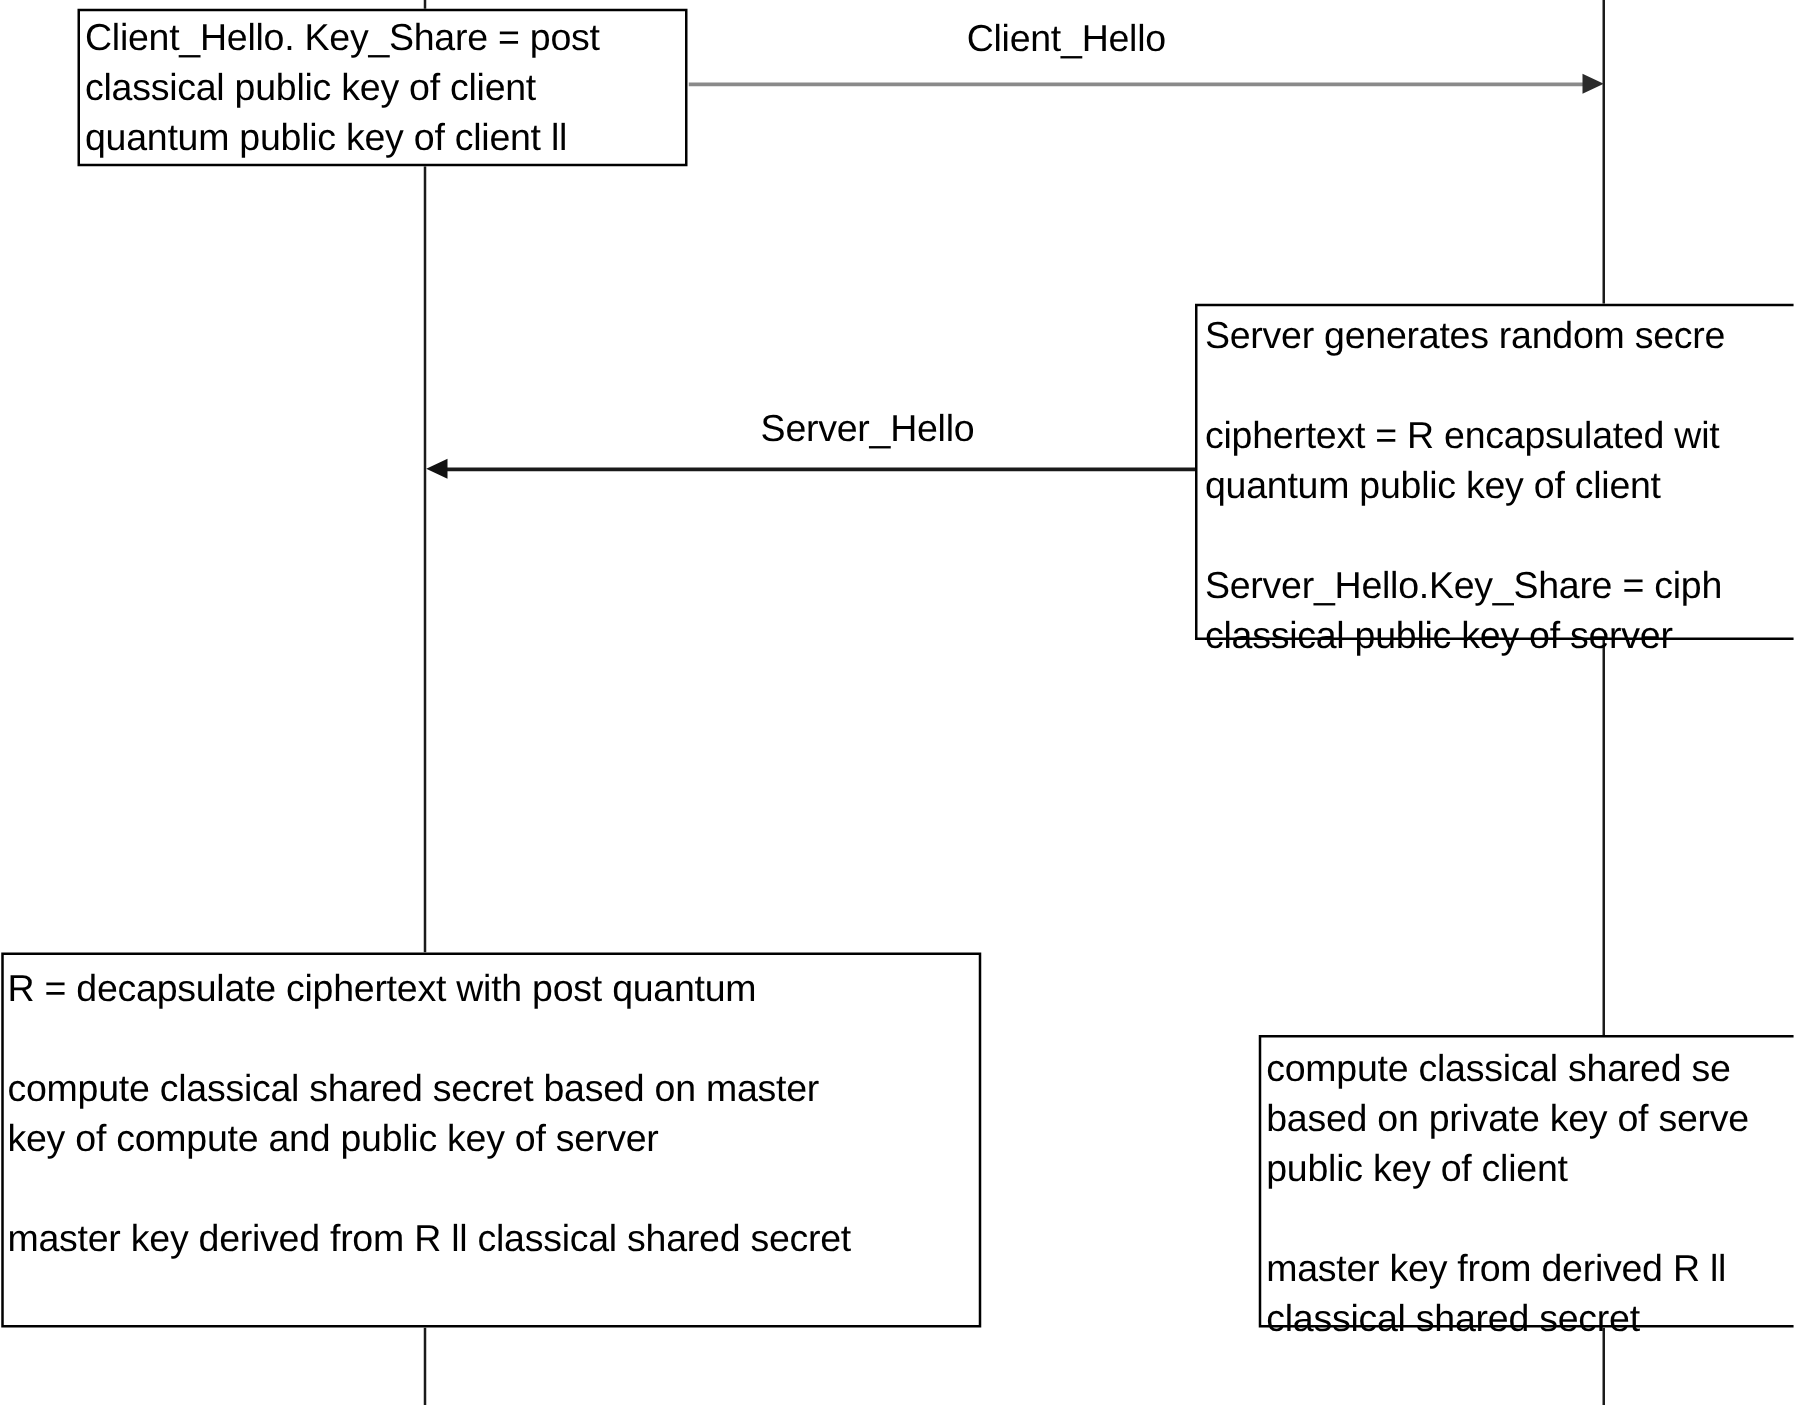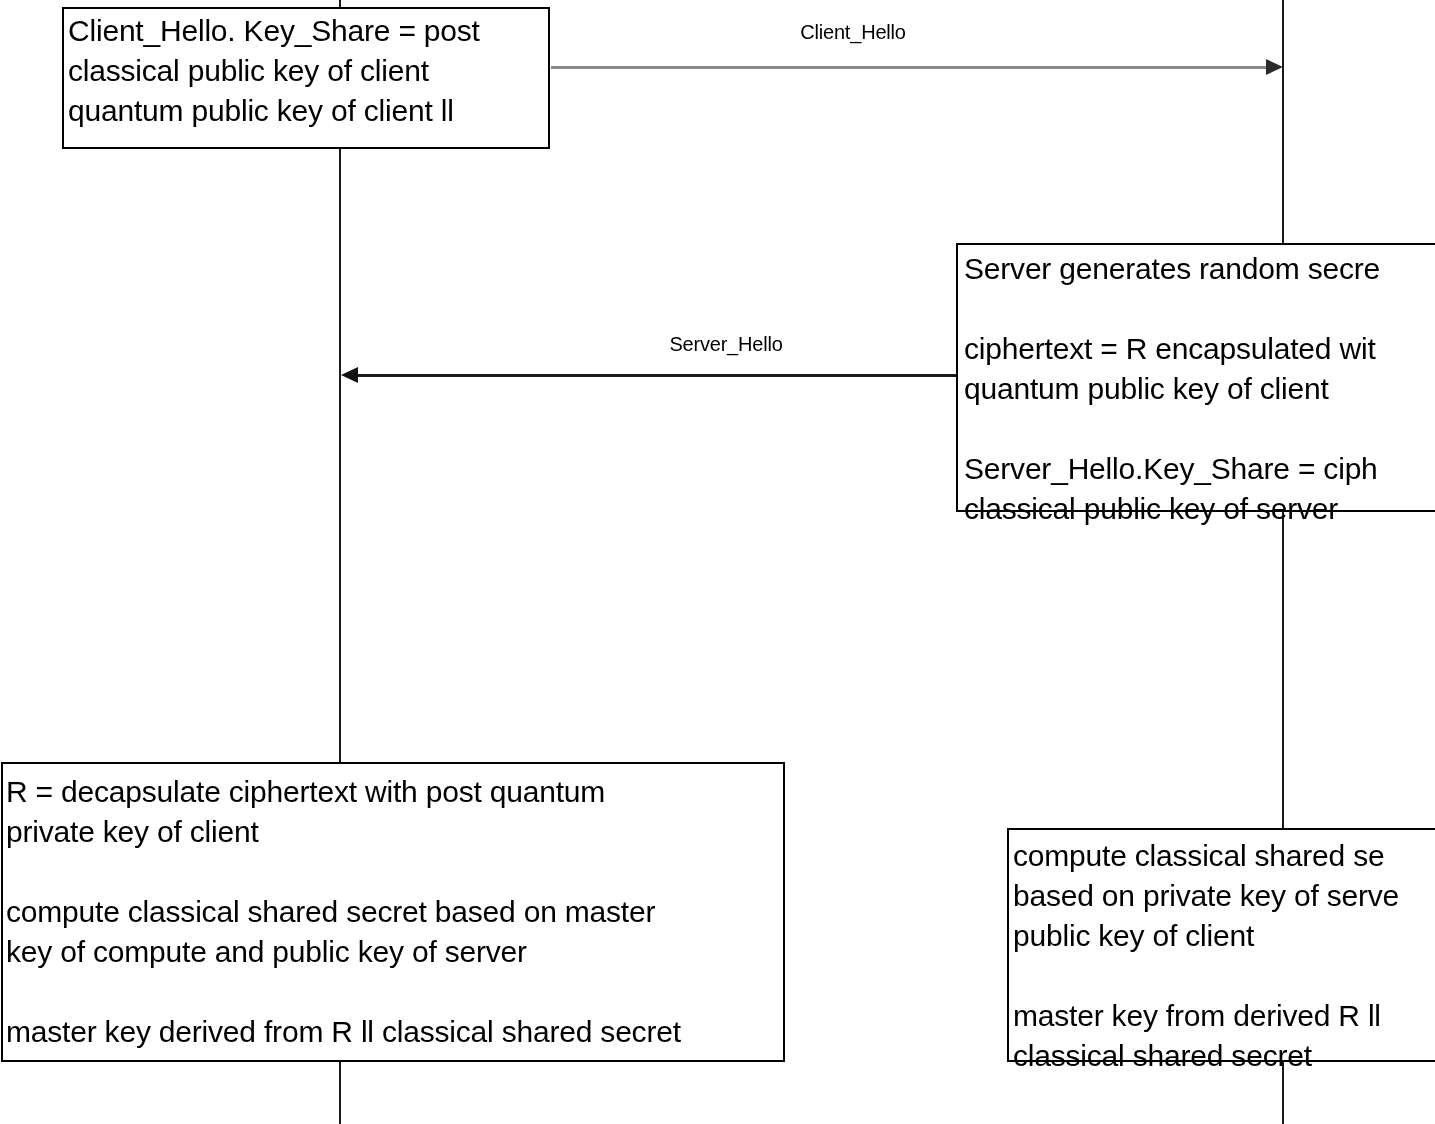--- a/index.html
+++ b/index.html
@@ -30,21 +30,21 @@
     letter-spacing: -0.2px;
   }
   .ln {
     height: 40px;
     line-height: 40px;
     white-space: nowrap;
   }
   .msg-label {
     position: absolute;
     transform: translateX(-50%);
-    font-size: 20px;
+    font-size: 30px;
     line-height: 36px;
     white-space: nowrap;
     letter-spacing: -0.2px;
   }
   .arrow-line {
     position: absolute;
   }
   .arrow-head {
     position: absolute;
     width: 0;
@@ -73,41 +73,40 @@
   <div class="lifeline" style="left:1282px; top:0; height:243px;"></div>
   <div class="lifeline" style="left:1282px; top:512px; height:316px;"></div>
   <div class="lifeline" style="left:1282px; top:1062px; height:62px;"></div>
 
   <div class="arrow-line" style="left:551px; top:66px; width:716px; height:3px; background:#8a8a8a;"></div>
   <div class="arrow-head head-right" style="left:1266px; top:59px;"></div>
   <div class="msg-label" style="left:853px; top:14px;">Client_Hello</div>
 
   <div class="arrow-line" style="left:352px; top:374px; width:604px; height:3px; background:#1a1a1a;"></div>
   <div class="arrow-head head-left" style="left:341px; top:367px;"></div>
-  <div class="msg-label" style="left:726px; top:326px;">Server_Hello</div>
+  <div class="msg-label" style="left:694px; top:326px;">Server_Hello</div>
 
-  <div class="note" style="left:62px; top:7px; width:488px; height:142px; padding:2px 0 0 4px;">
+  <div class="note" style="left:62px; top:7px; width:488px; height:126px; padding:2px 0 0 4px;">
     <div class="ln">Client_Hello. Key_Share = post</div>
     <div class="ln">classical public key of client</div>
     <div class="ln">quantum public key of client ll</div>
   </div>
 
   <div class="note" style="left:956px; top:243px; width:540px; height:269px; padding:4px 0 0 6px;">
     <div class="ln">Server generates random secre</div>
     <div class="ln"></div>
     <div class="ln">ciphertext = R encapsulated wit</div>
     <div class="ln">quantum public key of client</div>
     <div class="ln"></div>
     <div class="ln">Server_Hello.Key_Share = ciph</div>
     <div class="ln">classical public key of server</div>
   </div>
 
   <div class="note" style="left:1px; top:762px; width:784px; height:300px; padding:8px 0 0 3px;">
     <div class="ln">R = decapsulate ciphertext with post quantum</div>
-    <div class="ln">private key of client</div>
     <div class="ln"></div>
     <div class="ln">compute classical shared secret based on master</div>
     <div class="ln">key of compute and public key of server</div>
     <div class="ln"></div>
     <div class="ln">master key derived from R ll classical shared secret</div>
   </div>
 
   <div class="note" style="left:1007px; top:828px; width:480px; height:234px; padding:6px 0 0 4px;">
     <div class="ln">compute classical shared se</div>
     <div class="ln">based on private key of serve</div>

